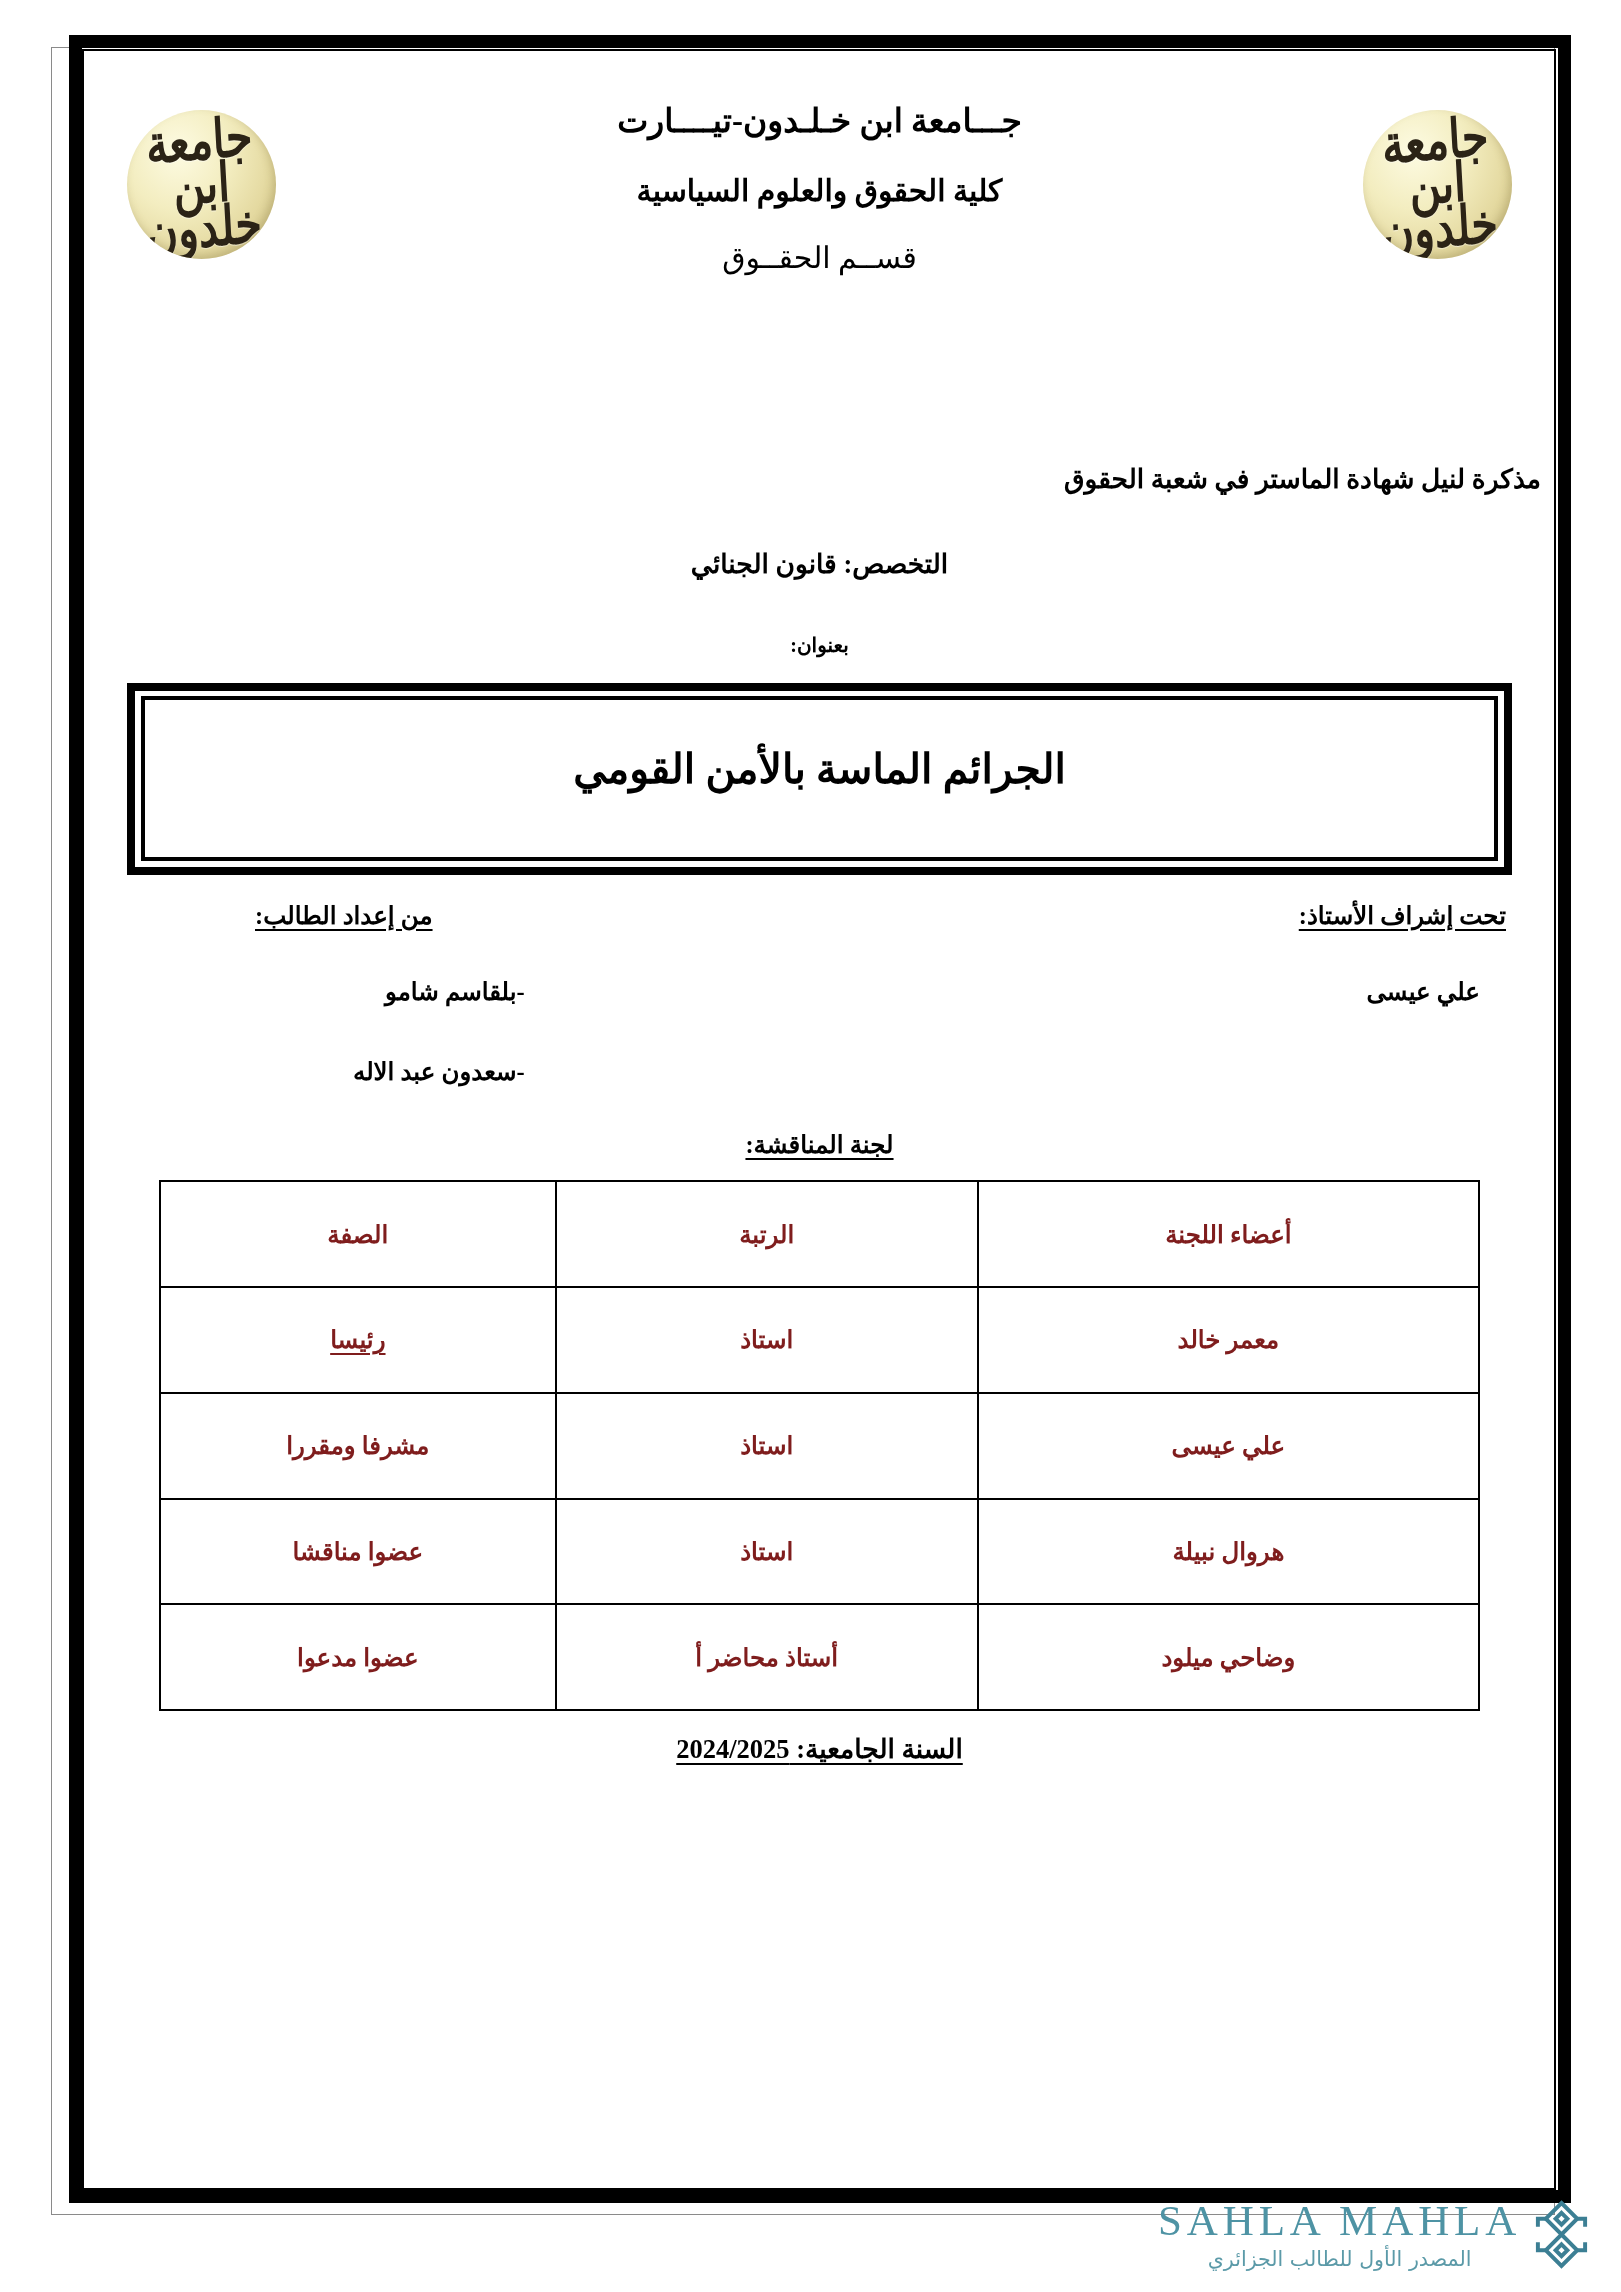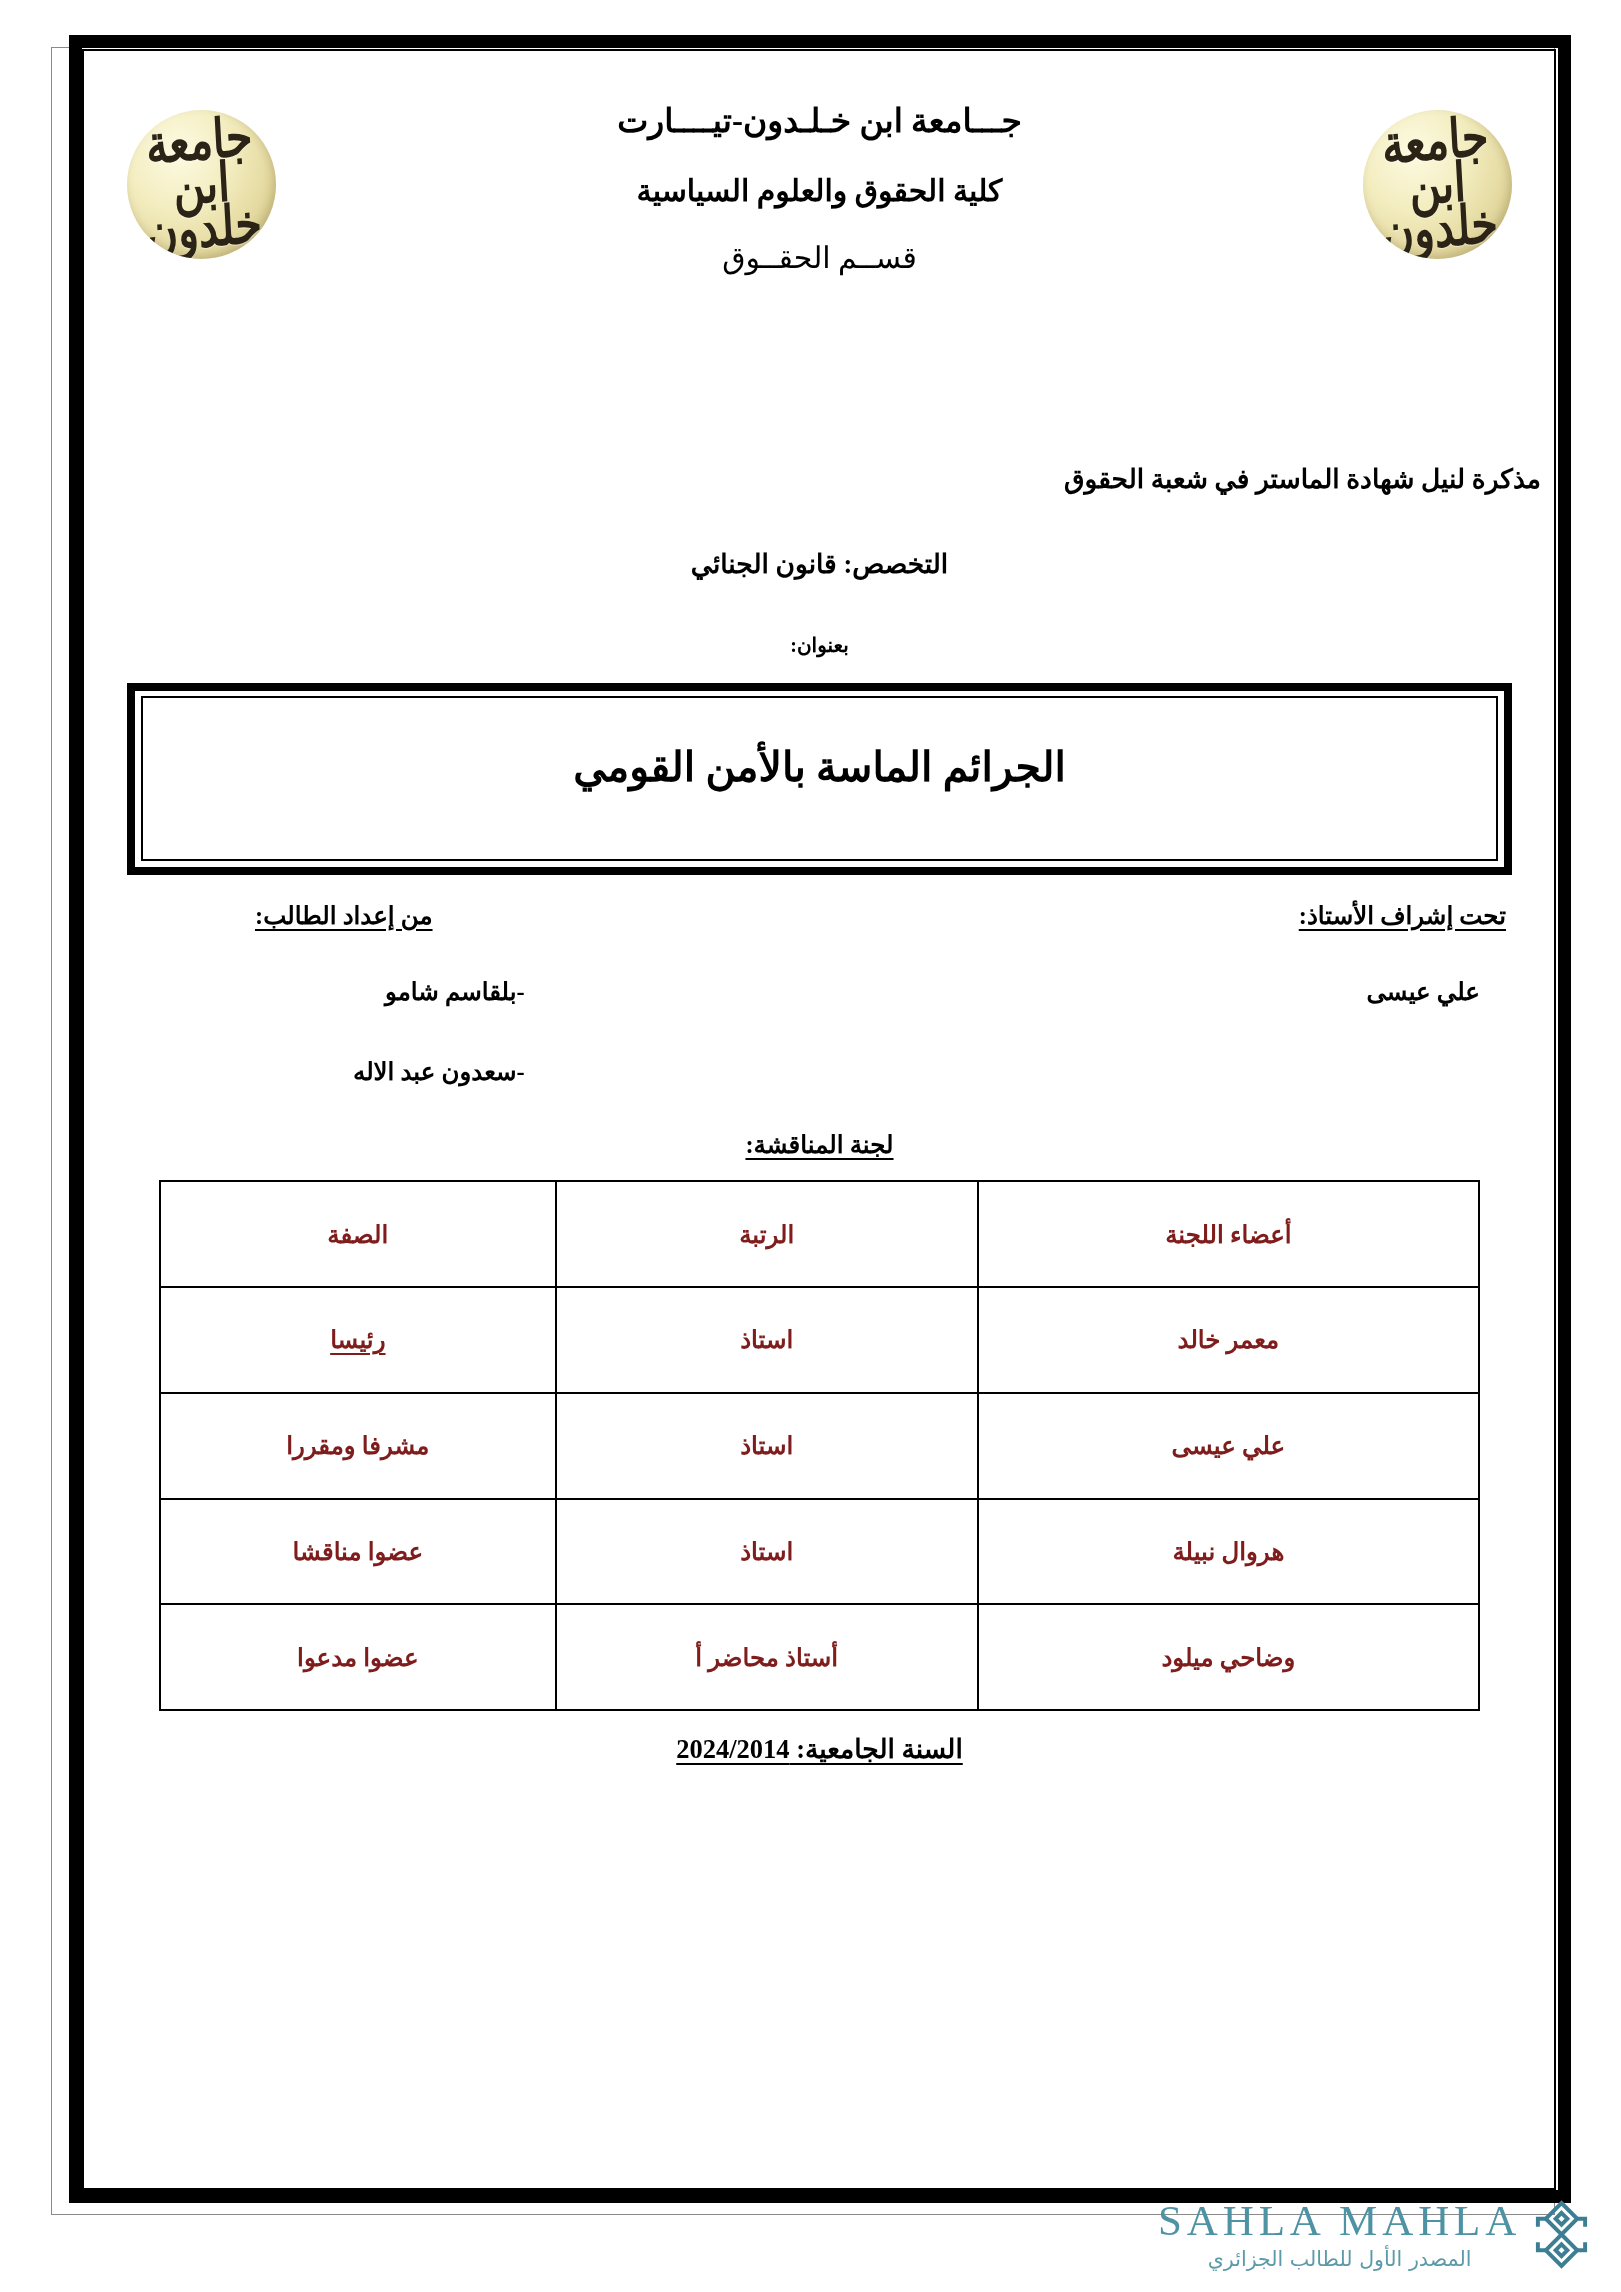--- a/index.html
+++ b/index.html
@@ -138,21 +138,21 @@
   }
 
   
   .title-box-outer {
     margin: 25.5px 29px 0 29px;
     border: 8.8px solid #000;
     padding: 5.9px;
     background: #fff;
   }
   .title-box-inner {
-    border: 2px solid #000000;
+    border: 4px solid #000000;
     min-height: 165px;
     display: flex;
     align-items: flex-start;
     justify-content: center;
     padding-top: 43px;
     box-sizing: border-box;
   }
   .thesis-title {
     font-size: 41px;
     font-weight: 700;
@@ -375,21 +375,21 @@
         <td>عضوا مناقشا</td>
       </tr>
       <tr>
         <td>وضاحي ميلود</td>
         <td>أستاذ محاضر أ</td>
         <td>عضوا مدعوا</td>
       </tr>
     </tbody>
   </table>
 
-  <p class="academic-year">السنة الجامعية: 2024/2014</p>
+  <p class="academic-year">السنة الجامعية: 2024/2025</p>
 
 </div>
 
 <div id="watermark">
   <div class="wm-text-col">
     <div class="wm-title">SAHLA MAHLA</div>
     <div class="wm-sub">المصدر الأول للطالب الجزائري</div>
   </div>
   <svg class="wm-diamond" viewBox="0 0 62 72">
     <g fill="none" stroke="#3c7f94" stroke-width="4">

